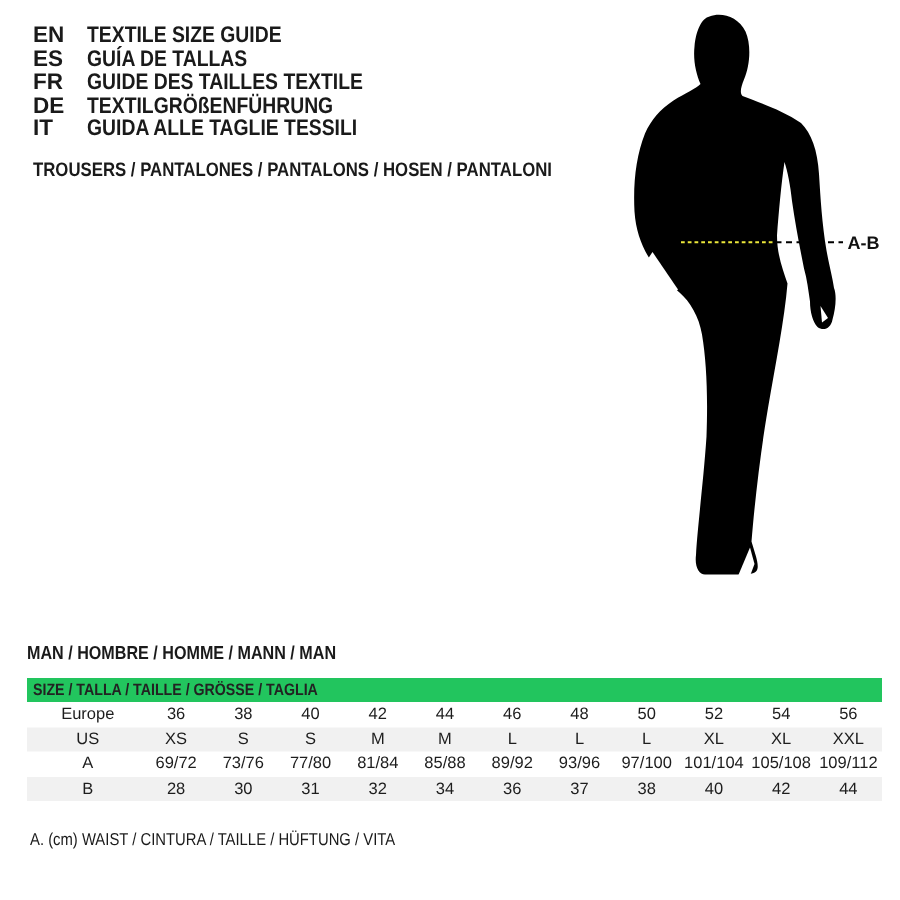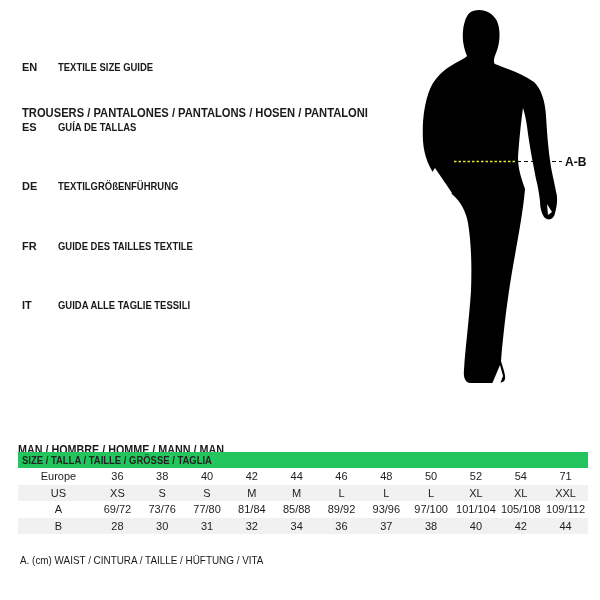--- a/index.html
+++ b/index.html
@@ -4,26 +4,26 @@
 <style>
   html,body{margin:0;padding:0;background:#fff;}
   .canvas{
     position:relative;width:600px;height:600px;background:#ffffff;
     font-family:"Liberation Sans",sans-serif;color:#1a1a1a;overflow:hidden;
   }
   .cond{display:inline-block;transform:scaleX(0.86);transform-origin:0 50%;white-space:nowrap;}
 
   
   .lang-list{position:absolute;left:22px;top:16px;}
-  .lang-row{display:flex;height:15.6px;line-height:15.6px;font-size:11px;font-weight:bold;margin-top:44px;}
+  .lang-row{display:flex;height:15.6px;line-height:15.6px;font-size:15px;font-weight:bold;}
   .lang-code{width:36px;flex:0 0 36px;}
 
   
   .category-title{position:absolute;left:22px;top:105px;font-size:13px;font-weight:bold;height:16px;line-height:16px;}
-  .gender-title{position:absolute;left:18px;top:427px;font-size:12.5px;font-weight:bold;height:16px;line-height:16px;margin-top:15px;}
+  .gender-title{position:absolute;left:18px;top:427px;font-size:12.5px;font-weight:bold;height:16px;line-height:16px;}
 
   
   .figure{position:absolute;left:390px;top:0;width:210px;height:400px;}
   .svg-label{font-family:"Liberation Sans",sans-serif;font-size:12px;font-weight:bold;fill:#111;}
 
   
   .size-table{position:absolute;left:18px;top:452px;width:570px;font-size:11px;}
   .t-header{height:16px;line-height:16px;background:#22c55e;font-weight:bold;padding-left:4px;color:#222;}
   .t-row{display:grid;grid-template-columns:77px repeat(11,1fr);height:16.5px;line-height:16.5px;}
   .t-row.stripe{background:#f1f1f1;}
@@ -42,26 +42,26 @@
   <div class="lang-list">
     <div class="lang-row">
       <span class="lang-code">EN</span>
       <span class="cond">TEXTILE SIZE GUIDE</span>
     </div>
     <div class="lang-row">
       <span class="lang-code">ES</span>
       <span class="cond">GUÍA DE TALLAS</span>
     </div>
     <div class="lang-row">
+      <span class="lang-code">FR</span>
+      <span class="cond">GUIDE DES TAILLES TEXTILE</span>
+    </div>
+    <div class="lang-row">
       <span class="lang-code">DE</span>
       <span class="cond">TEXTILGRÖßENFÜHRUNG</span>
-    </div>
-    <div class="lang-row">
-      <span class="lang-code">FR</span>
-      <span class="cond">GUIDE DES TAILLES TEXTILE</span>
     </div>
     <div class="lang-row">
       <span class="lang-code">IT</span>
       <span class="cond">GUIDA ALLE TAGLIE TESSILI</span>
     </div>
   </div>
 
   <div class="category-title">
     <span class="cond">TROUSERS / PANTALONES / PANTALONS / HOSEN / PANTALONI</span>
   </div>
@@ -122,21 +122,21 @@
       <span class="cell">36</span>
       <span class="cell">38</span>
       <span class="cell">40</span>
       <span class="cell">42</span>
       <span class="cell">44</span>
       <span class="cell">46</span>
       <span class="cell">48</span>
       <span class="cell">50</span>
       <span class="cell">52</span>
       <span class="cell">54</span>
-      <span class="cell">71</span>
+      <span class="cell">56</span>
     </div>
 
     <div class="t-row stripe">
       <span class="label-cell">US</span>
       <span class="cell">XS</span>
       <span class="cell">S</span>
       <span class="cell">S</span>
       <span class="cell">M</span>
       <span class="cell">M</span>
       <span class="cell">L</span>

